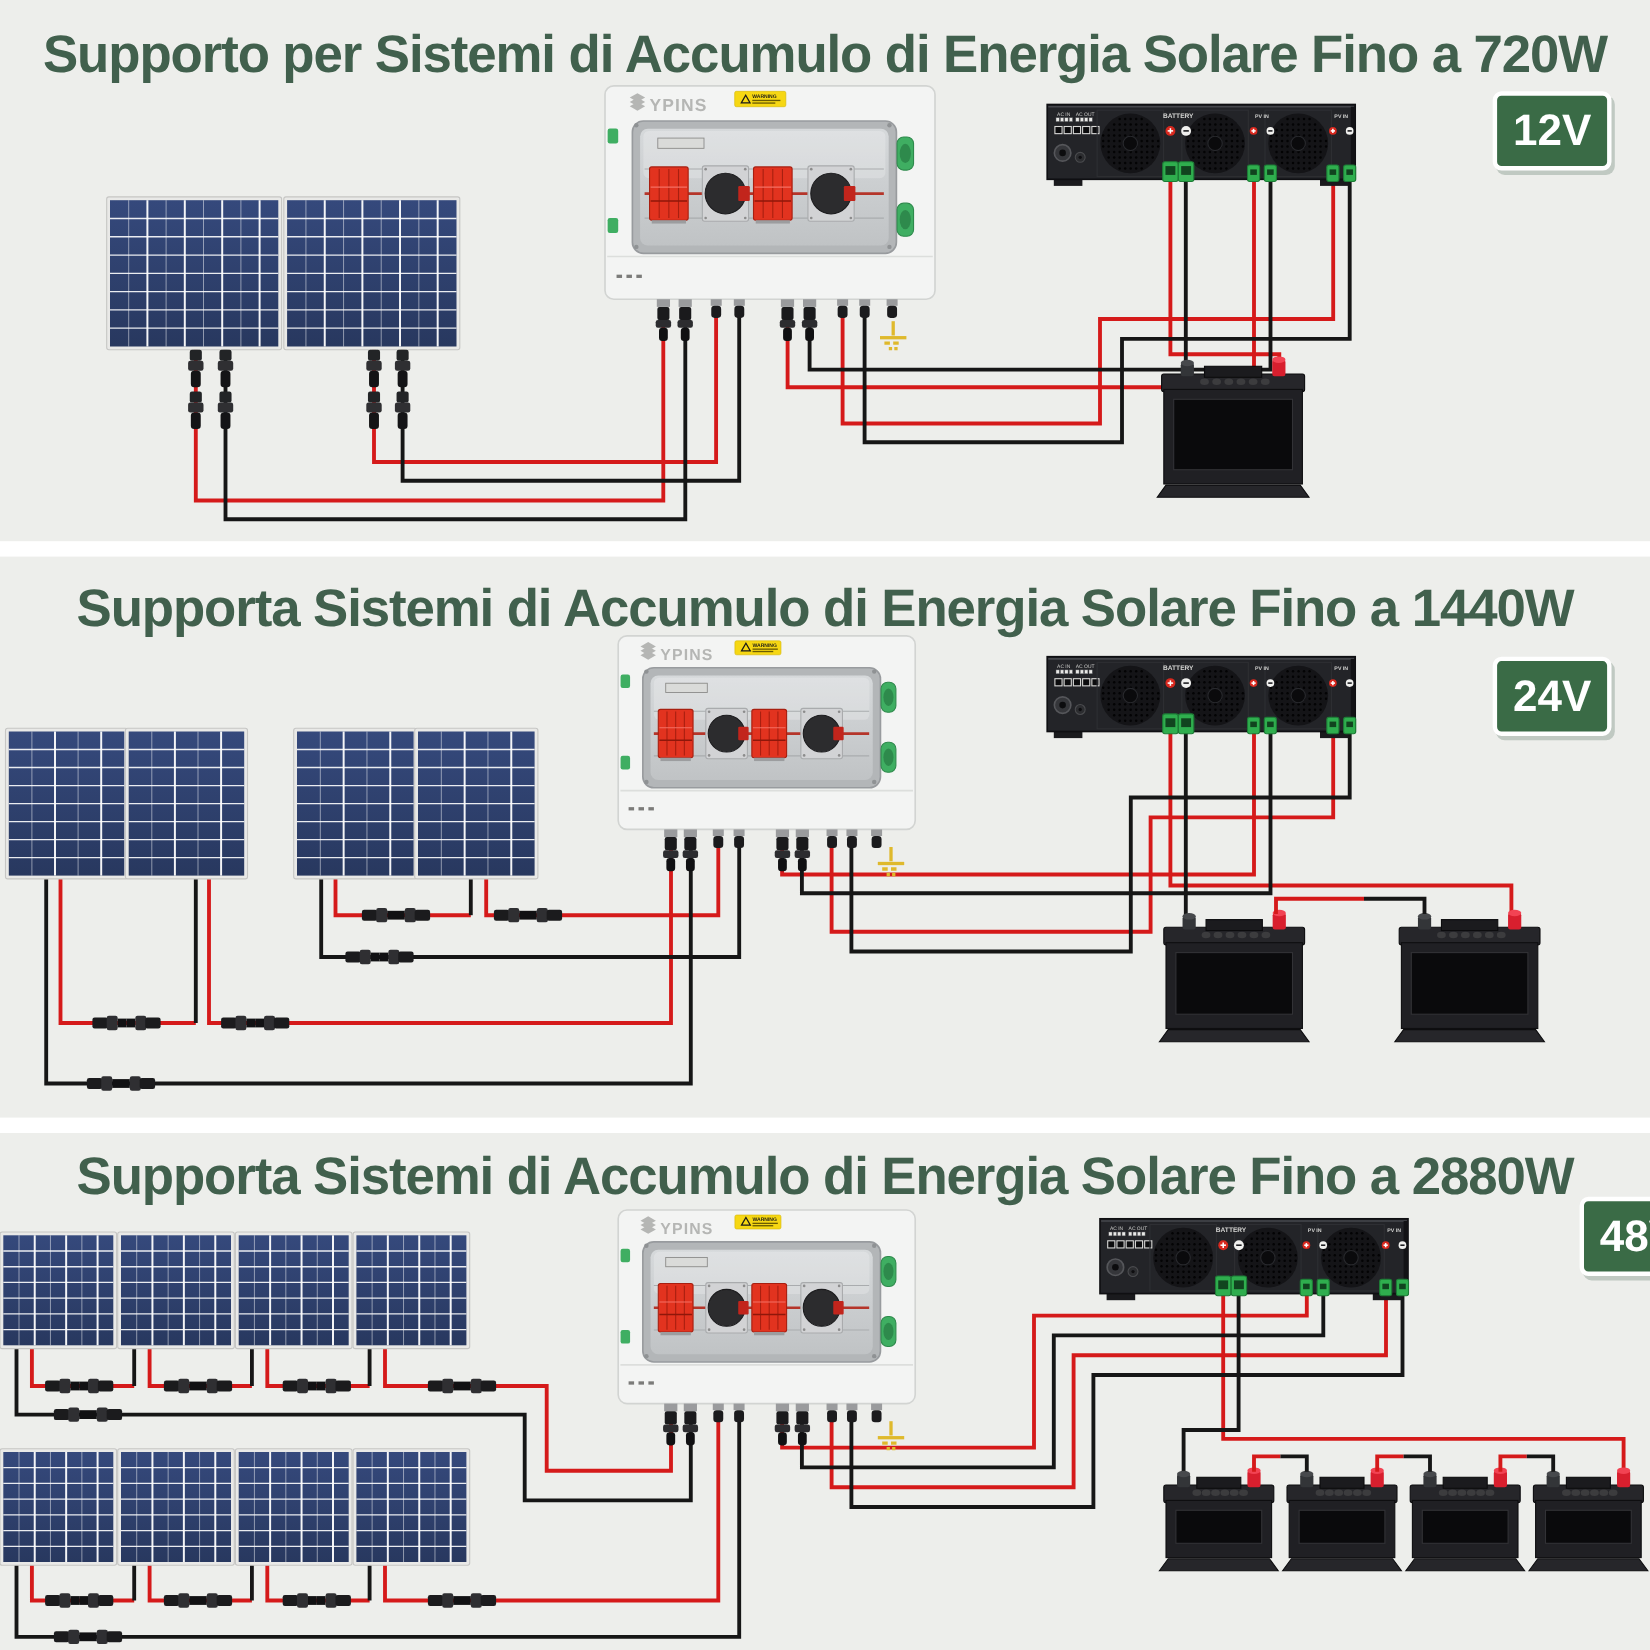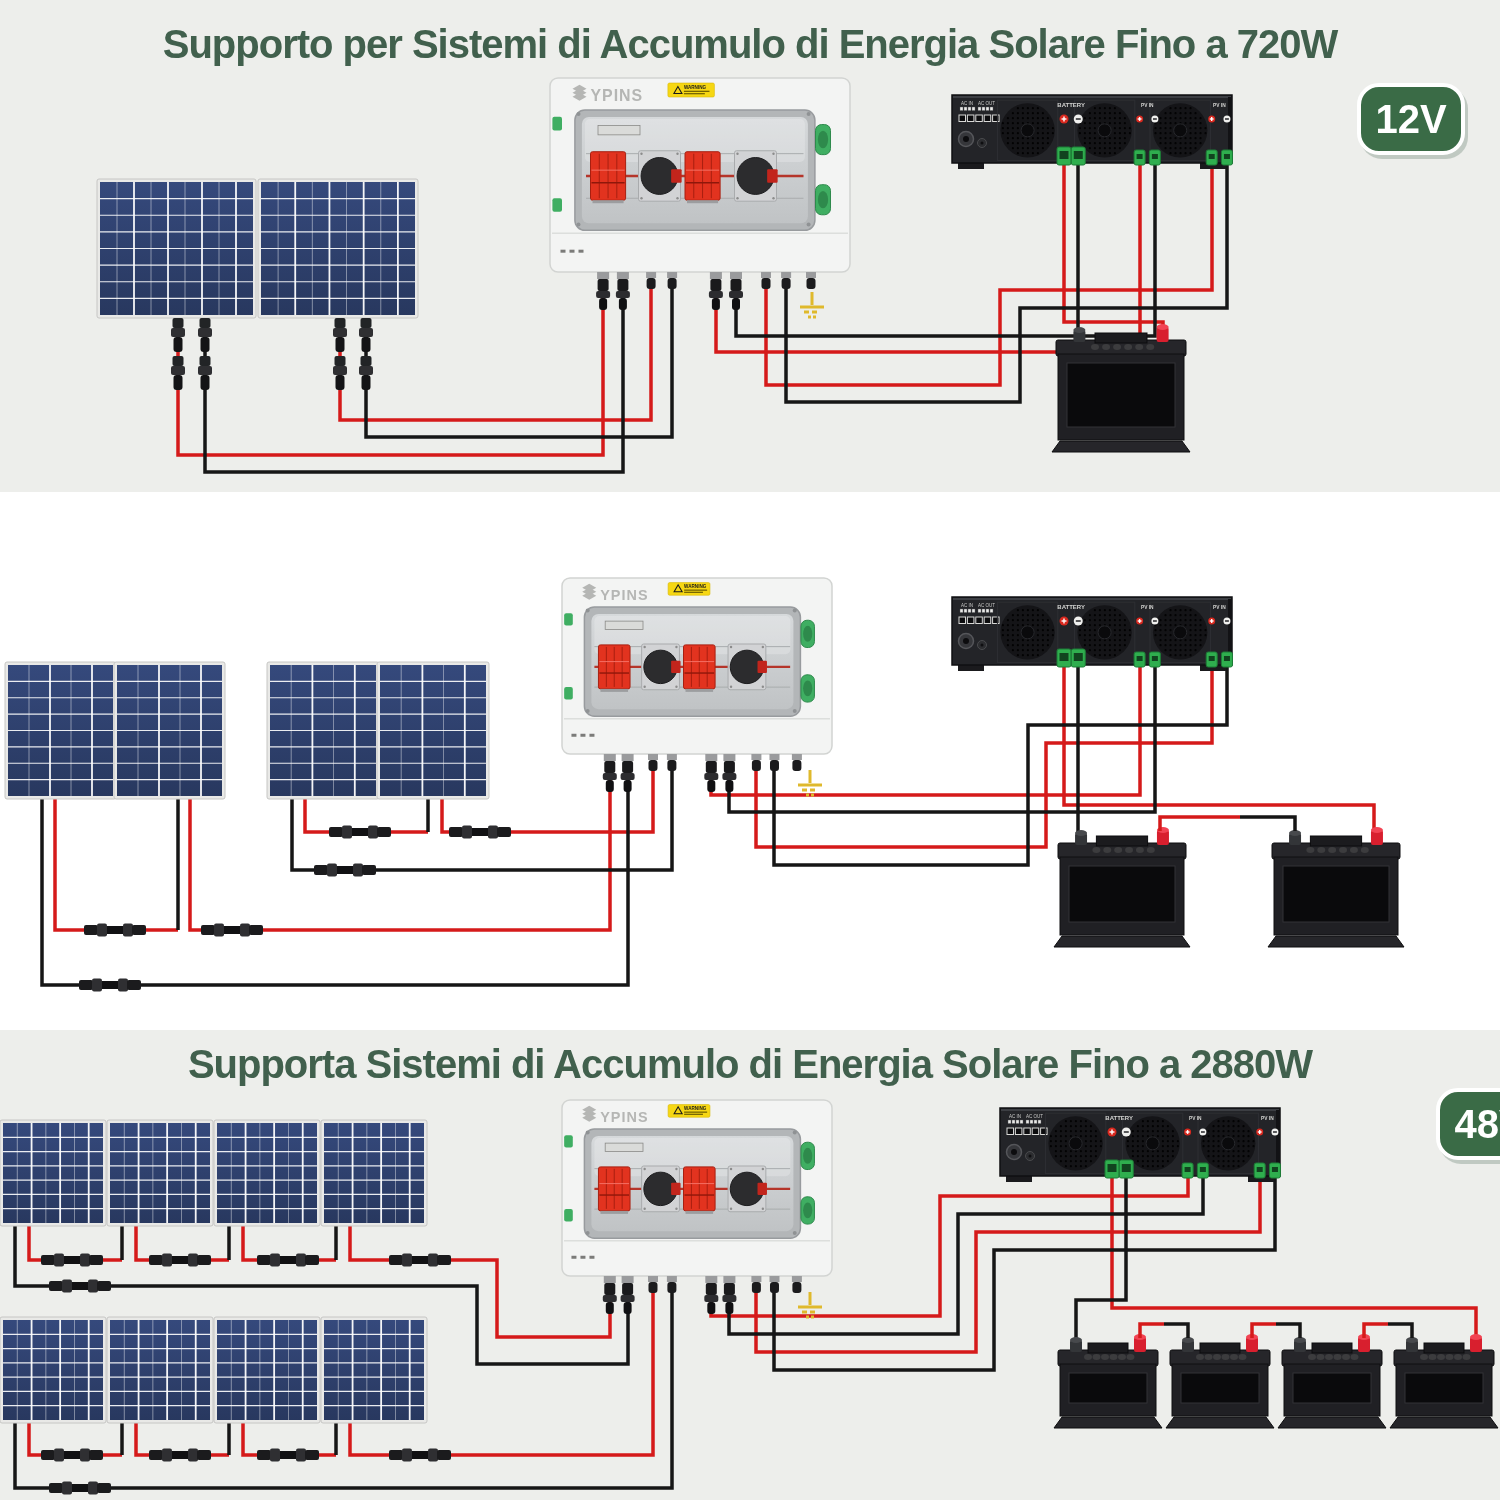--- a/index.html
+++ b/index.html
@@ -1,36 +1,40 @@
 <!DOCTYPE html>
 <html><head>
 <meta charset="utf-8">
 <style>
   html,body{margin:0;padding:0;background:#ffffff;}
   .canvas{position:relative;width:1500px;height:1500px;background:#ffffff;overflow:hidden;
           font-family:"Liberation Sans",sans-serif;}
   .section{position:absolute;left:0;width:1500px;z-index:1;}
   .section-title{position:absolute;left:0;width:100%;text-align:center;margin:0;
-                 font-size:40px;font-weight:700;letter-spacing:-1px;}
-  .badge{position:absolute;width:100px;height:64px;border:4px solid #ffffff;border-radius:22px;
+                 font-size:48px;font-weight:700;letter-spacing:-1px;}
+  .badge{position:absolute;width:100px;height:64px;border:4px solid #ffffff;border-radius:8px;
          display:flex;align-items:center;justify-content:center;
          font-size:40px;font-weight:700;box-shadow:3px 4px 0 rgba(60,90,70,0.25);}
   #diagram{position:absolute;left:0;top:0;z-index:2;pointer-events:none;}
   svg text{font-family:"Liberation Sans",sans-serif;}
 </style>
 </head>
 <body>
 
 <div class="canvas">
 
   <div class="section" style="top: 0px; height: 492px; background: rgb(237, 238, 235);">
     <h2 class="section-title" style="top: 22px; color: rgb(65, 96, 77);">Supporto per Sistemi di Accumulo di Energia Solare Fino a 720W</h2>
     <div class="badge" style="left: 1357px; top: 83px; background: rgb(58, 107, 70); color: rgb(255, 255, 255);">12V</div>
   </div>
 
+  <div class="section" style="top: 506px; height: 510px; background: rgb(237, 238, 235);">
+    <h2 class="section-title" style="top: 20px; color: rgb(65, 96, 77);">Supporta Sistemi di Accumulo di Energia Solare Fino a 1440W</h2>
+    <div class="badge" style="left: 1357px; top: 91px; background: rgb(58, 107, 70); color: rgb(255, 255, 255);">24V</div>
+  </div>
 
   <div class="section" style="top: 1030px; height: 470px; background: rgb(237, 238, 235);">
     <h2 class="section-title" style="top: 12px; color: rgb(65, 96, 77);">Supporta Sistemi di Accumulo di Energia Solare Fino a 2880W</h2>
     <div class="badge" style="left: 1436px; top: 58px; background: rgb(58, 107, 70); color: rgb(255, 255, 255);">48V</div>
   </div>
 
   <svg id="diagram" width="1500" height="1500" viewBox="0 0 1500 1500">
       <defs>
         <linearGradient id="pv" x1="0" y1="0" x2="0" y2="1">
           <stop offset="0%" stop-color="#35497c"></stop>

